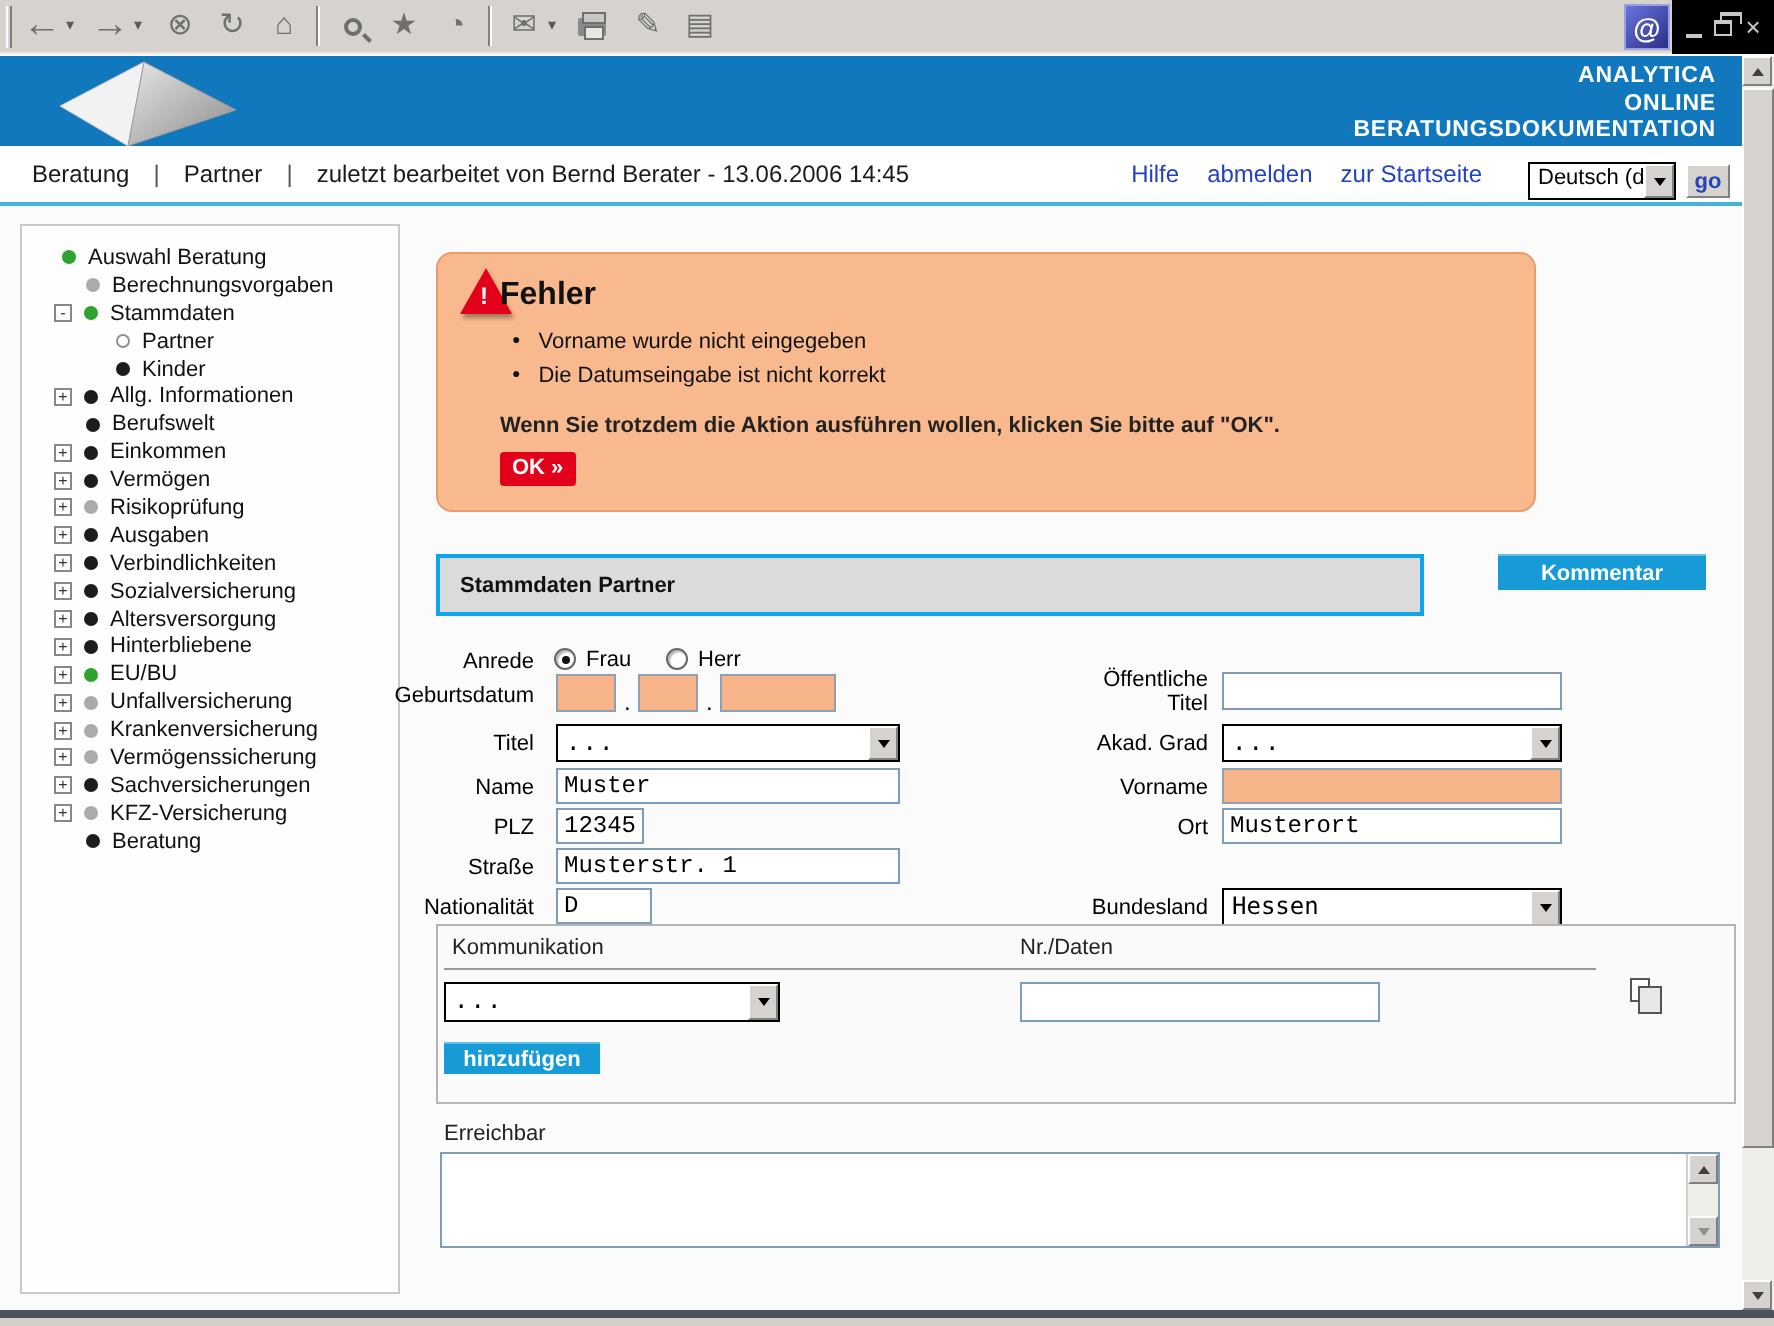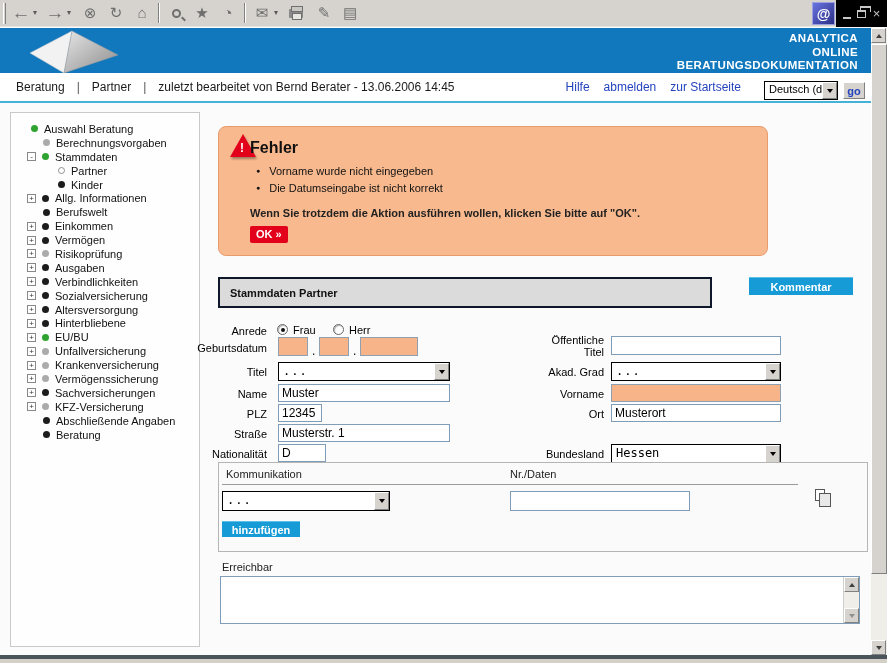--- a/index.html
+++ b/index.html
@@ -41,21 +41,21 @@
   .cyanline { position:absolute; left:0; top:101px; width:871px; height:2px; background:#45b2dc; }
 
   
   .sel { position:absolute; background:#fff; border:1px solid #000; font-family:"DejaVu Sans Mono", monospace; font-size:12px; color:#000; }
   .sel .sel-text { position:absolute; left:4px; top:1px; letter-spacing:1px; white-space:nowrap; }
   .sel .sel-btn { position:absolute; right:0; top:0; bottom:0; width:15px; background:#d6d3ce; border:1px solid; border-color:#fff #808080 #808080 #fff; display:flex; align-items:center; justify-content:center; }
   .sel .sel-arrow { width:0; height:0; border-left:3px solid transparent; border-right:3px solid transparent; border-top:4px solid #000; }
   .sel.sans { font-family:"Liberation Sans", sans-serif; font-size:11px; }
 
   
-  .inp { position:absolute; border:1px solid #7f9db9; background:#fff; font-family:Liberation Sans, sans-serif; font-size:12px; color:#000; padding:1px 3px; }
+  .inp { position:absolute; border:1px solid #7f9db9; background:#fff; font-family:Liberation Mono, monospace; font-size:12px; color:#000; padding:1px 3px; }
   .inp.salmon { background:#f6b488; border:1px solid #8fa0b2; }
 
   .flabel { position:absolute; font-size:11px; color:#000; text-align:right; }
 
   
   .tree { position:absolute; left:10px; top:112px; width:190px; height:535px; background:#fefefe; border:1px solid #c9c9c9; padding-top:9px; }
   .ti { display:flex; align-items:center; height:13.9px; font-size:11px; color:#111; cursor:pointer; }
   .ti .tl { white-space:nowrap; }
   .lv0 { padding-left:20px; } .lv1 { padding-left:32px; } .lv2 { padding-left:47px; } .lvx { padding-left:16px; }
   .exp { width:9px; height:9px; border:1px solid #888; background:#fff; font-size:8px; line-height:7px; text-align:center; color:#333; flex:none; margin-right:6px; }
@@ -67,21 +67,21 @@
   .errbox { position:absolute; left:218px; top:126px; width:550px; height:130px; background:#f8b98e; border:1px solid #e89b6d; border-radius:8px; }
   .warn-tri { position:absolute; left:230px; top:134px; width:0; height:0; border-left:13px solid transparent; border-right:13px solid transparent; border-bottom:23px solid #e2001a; filter:drop-shadow(1px 2px 1px rgba(0,0,0,0.35)); }
   .warn-bang { position:absolute; left:240px; top:141px; color:#fff; font-weight:bold; font-size:12px; }
   .err-title { position:absolute; left:250px; top:139px; font-weight:bold; font-size:16px; color:#111; }
   .err-item { position:absolute; left:256px; font-size:11px; color:#111; }
   .err-item::before { content:"●"; font-size:7px; margin-right:9px; vertical-align:2px; }
   .err-hint { position:absolute; left:250px; top:207px; font-size:11px; font-weight:bold; color:#222; }
   .okbtn { position:absolute; left:250px; top:226px; background:#e2001a; color:#fff; font-weight:bold; font-size:11px; padding:2px 6px 3px; border-radius:2px; cursor:pointer; }
 
   
-  .secbar { position:absolute; left:218px; top:277px; width:494px; height:31px; background:#dbdbdb; border:2px solid #0f172a; display:flex; align-items:center; }
+  .secbar { position:absolute; left:218px; top:277px; width:494px; height:31px; background:#dbdbdb; border:2px solid #0ea5e9; display:flex; align-items:center; }
   .secbar span { font-size:11px; font-weight:bold; color:#111; padding-left:10px; }
   .btn-cyan { position:absolute; background:#169bd7; color:#fff; font-weight:bold; font-size:11px; display:flex; align-items:center; justify-content:center; cursor:pointer; border-top:1px solid #5cc0e8; }
 
   .rlabel { position:absolute; font-size:11px; color:#000; }
   .radio { position:absolute; width:11px; height:11px; border-radius:50%; background:#fff; border:1px solid #666; box-shadow:inset 1px 1px 1px rgba(0,0,0,0.3); }
   .radio.checked::after { content:""; position:absolute; left:2.5px; top:2.5px; width:4px; height:4px; border-radius:50%; background:#111; }
   .datesep { position:absolute; font-size:12px; color:#000; }
 
   
   .kombox { position:absolute; left:218px; top:462px; width:650px; height:90px; background:#fafafa; border:1px solid #b5b5b5; }
@@ -303,24 +303,20 @@
         <span class="bullet b-black"></span>
         <span class="tl">Sachversicherungen</span>
       </div>
     <div class="ti lvx">
         <span class="exp">+</span>
         <span class="bullet b-gray"></span>
         <span class="tl">KFZ-Versicherung</span>
       </div>
     <div class="ti lv1">
         <span class="bullet b-black"></span>
-        <span class="tl">Abschließende Angaben</span>
-      </div>
-    <div class="ti lv1">
-        <span class="bullet b-black"></span>
         <span class="tl">Beratung</span>
       </div>
   </div>
 
   <div class="errbox"></div>
   <div class="warn-tri"></div>
   <div class="warn-bang">!</div>
   <div class="err-title">Fehler</div>
   <div class="err-item" style="top:165px;">Vorname wurde nicht eingegeben</div>
   <div class="err-item" style="top:182px;">Die Datumseingabe ist nicht korrekt</div>

